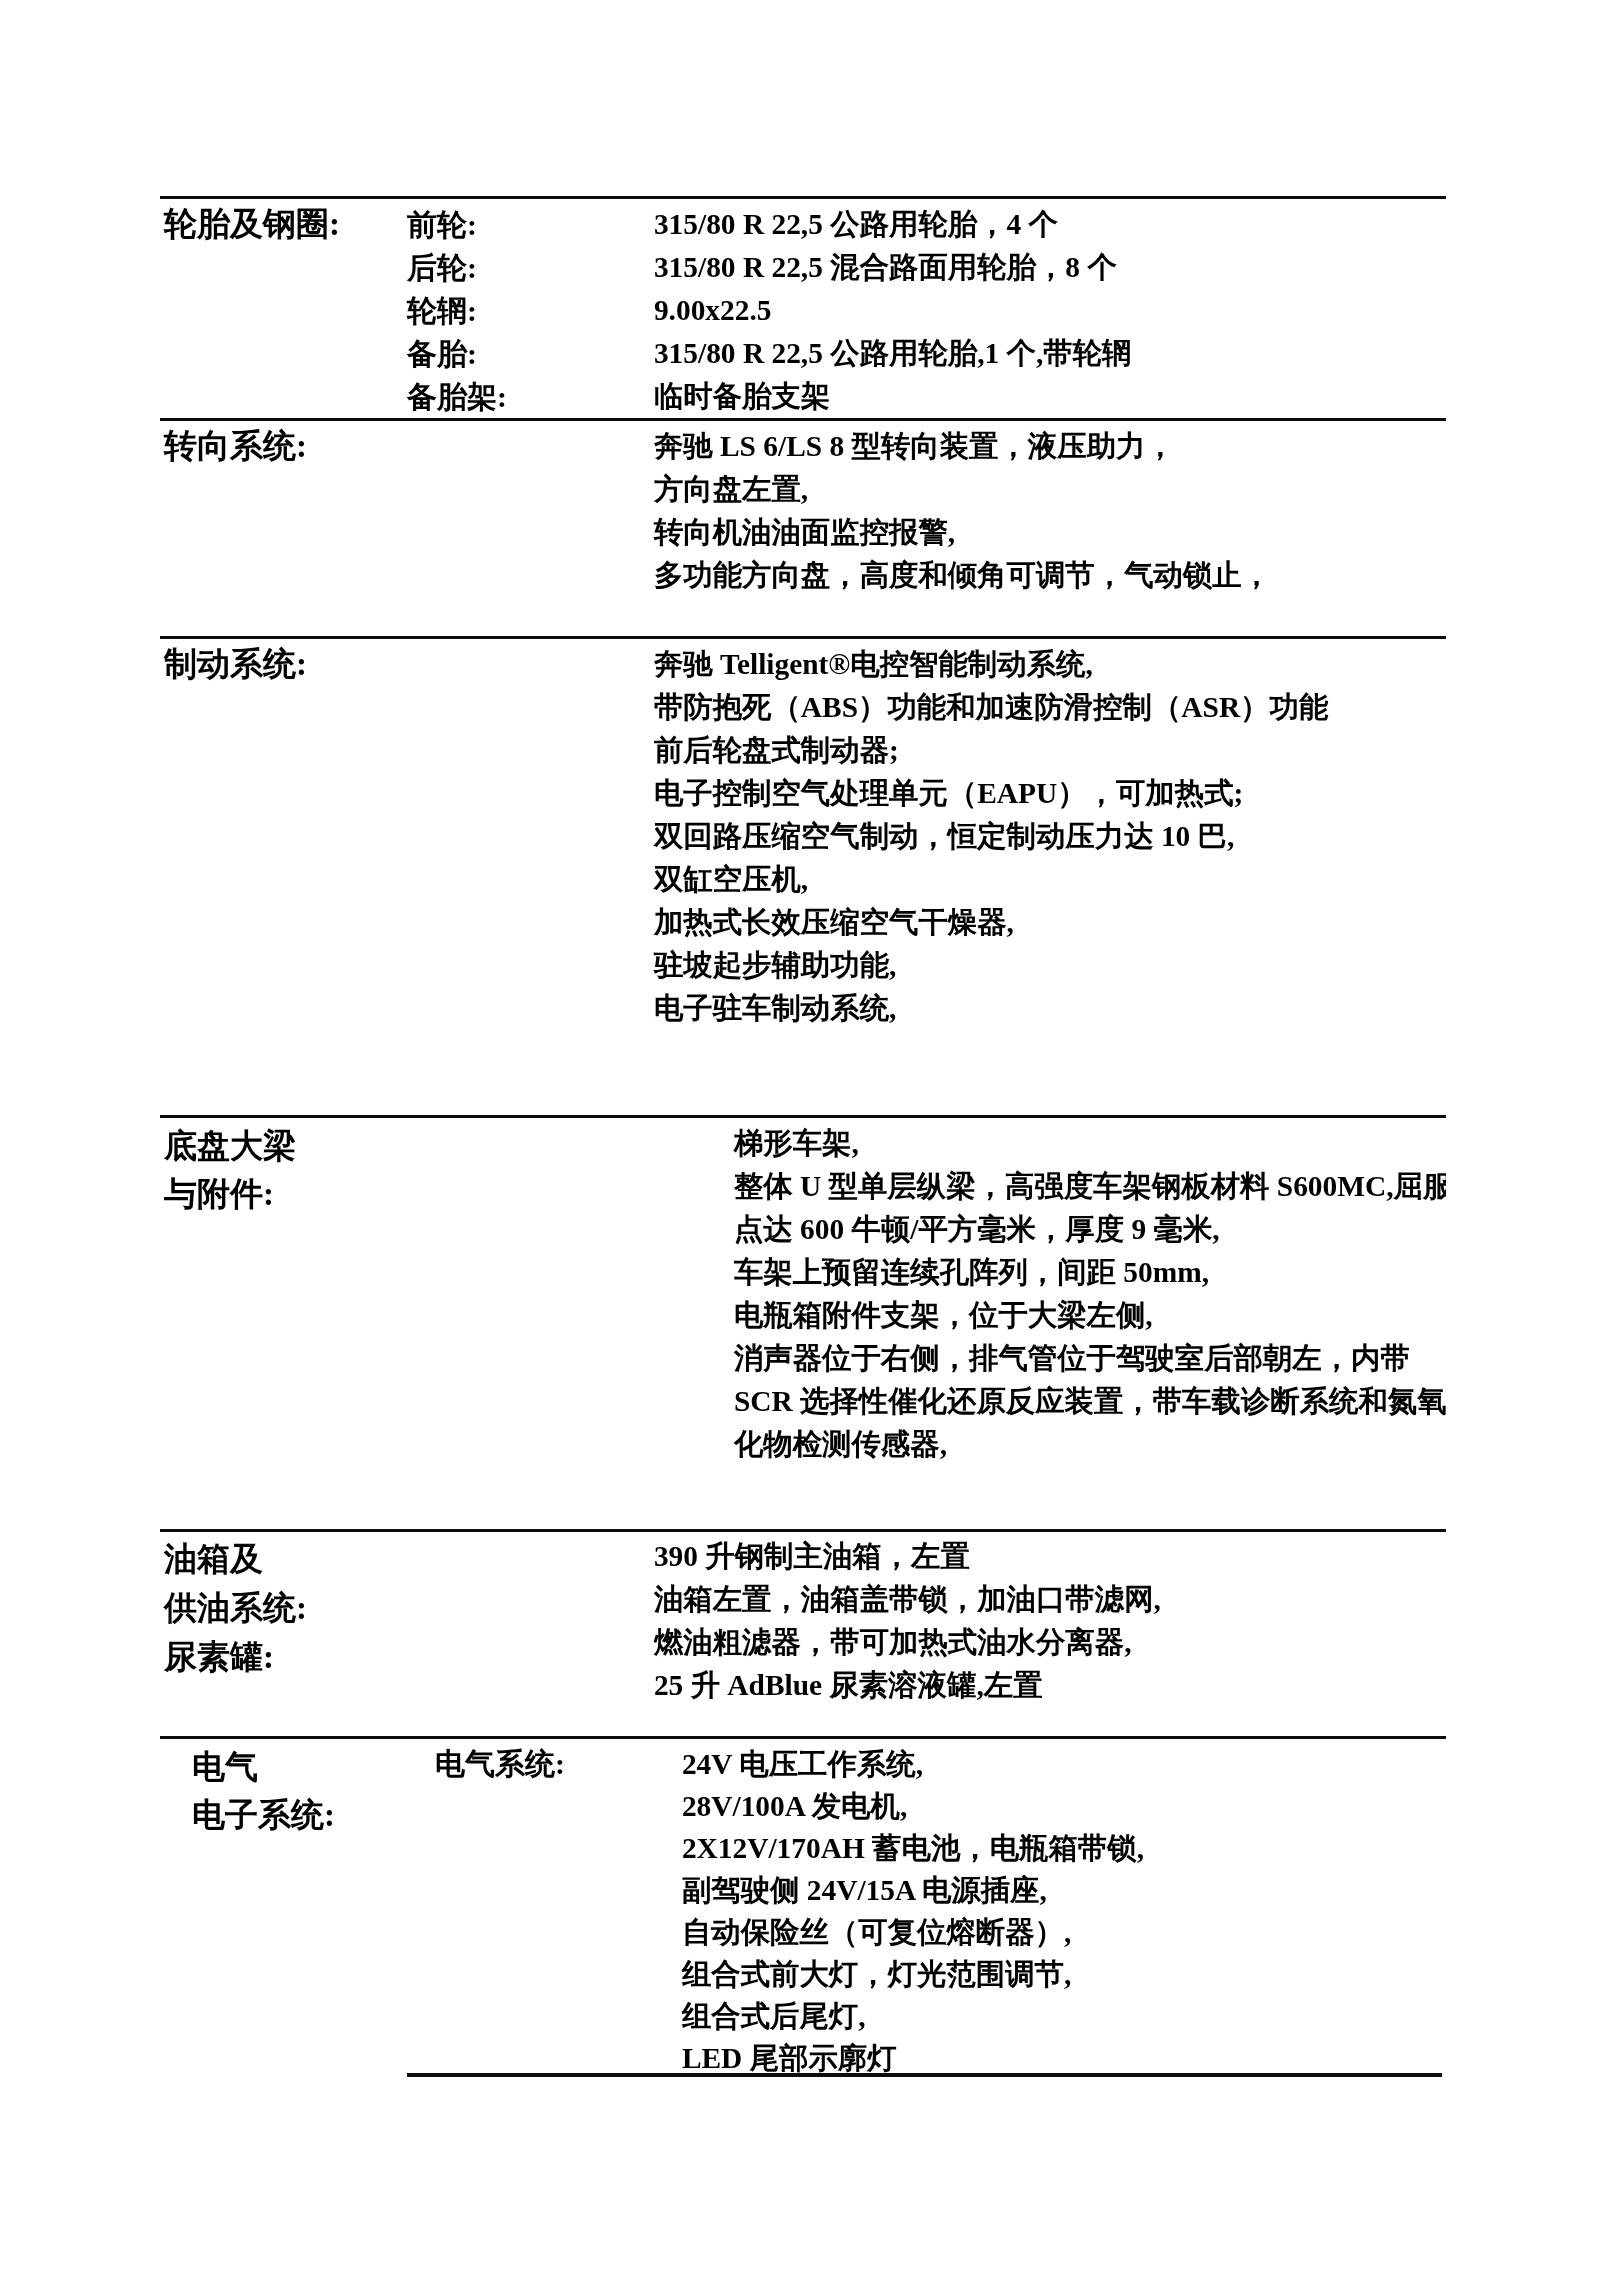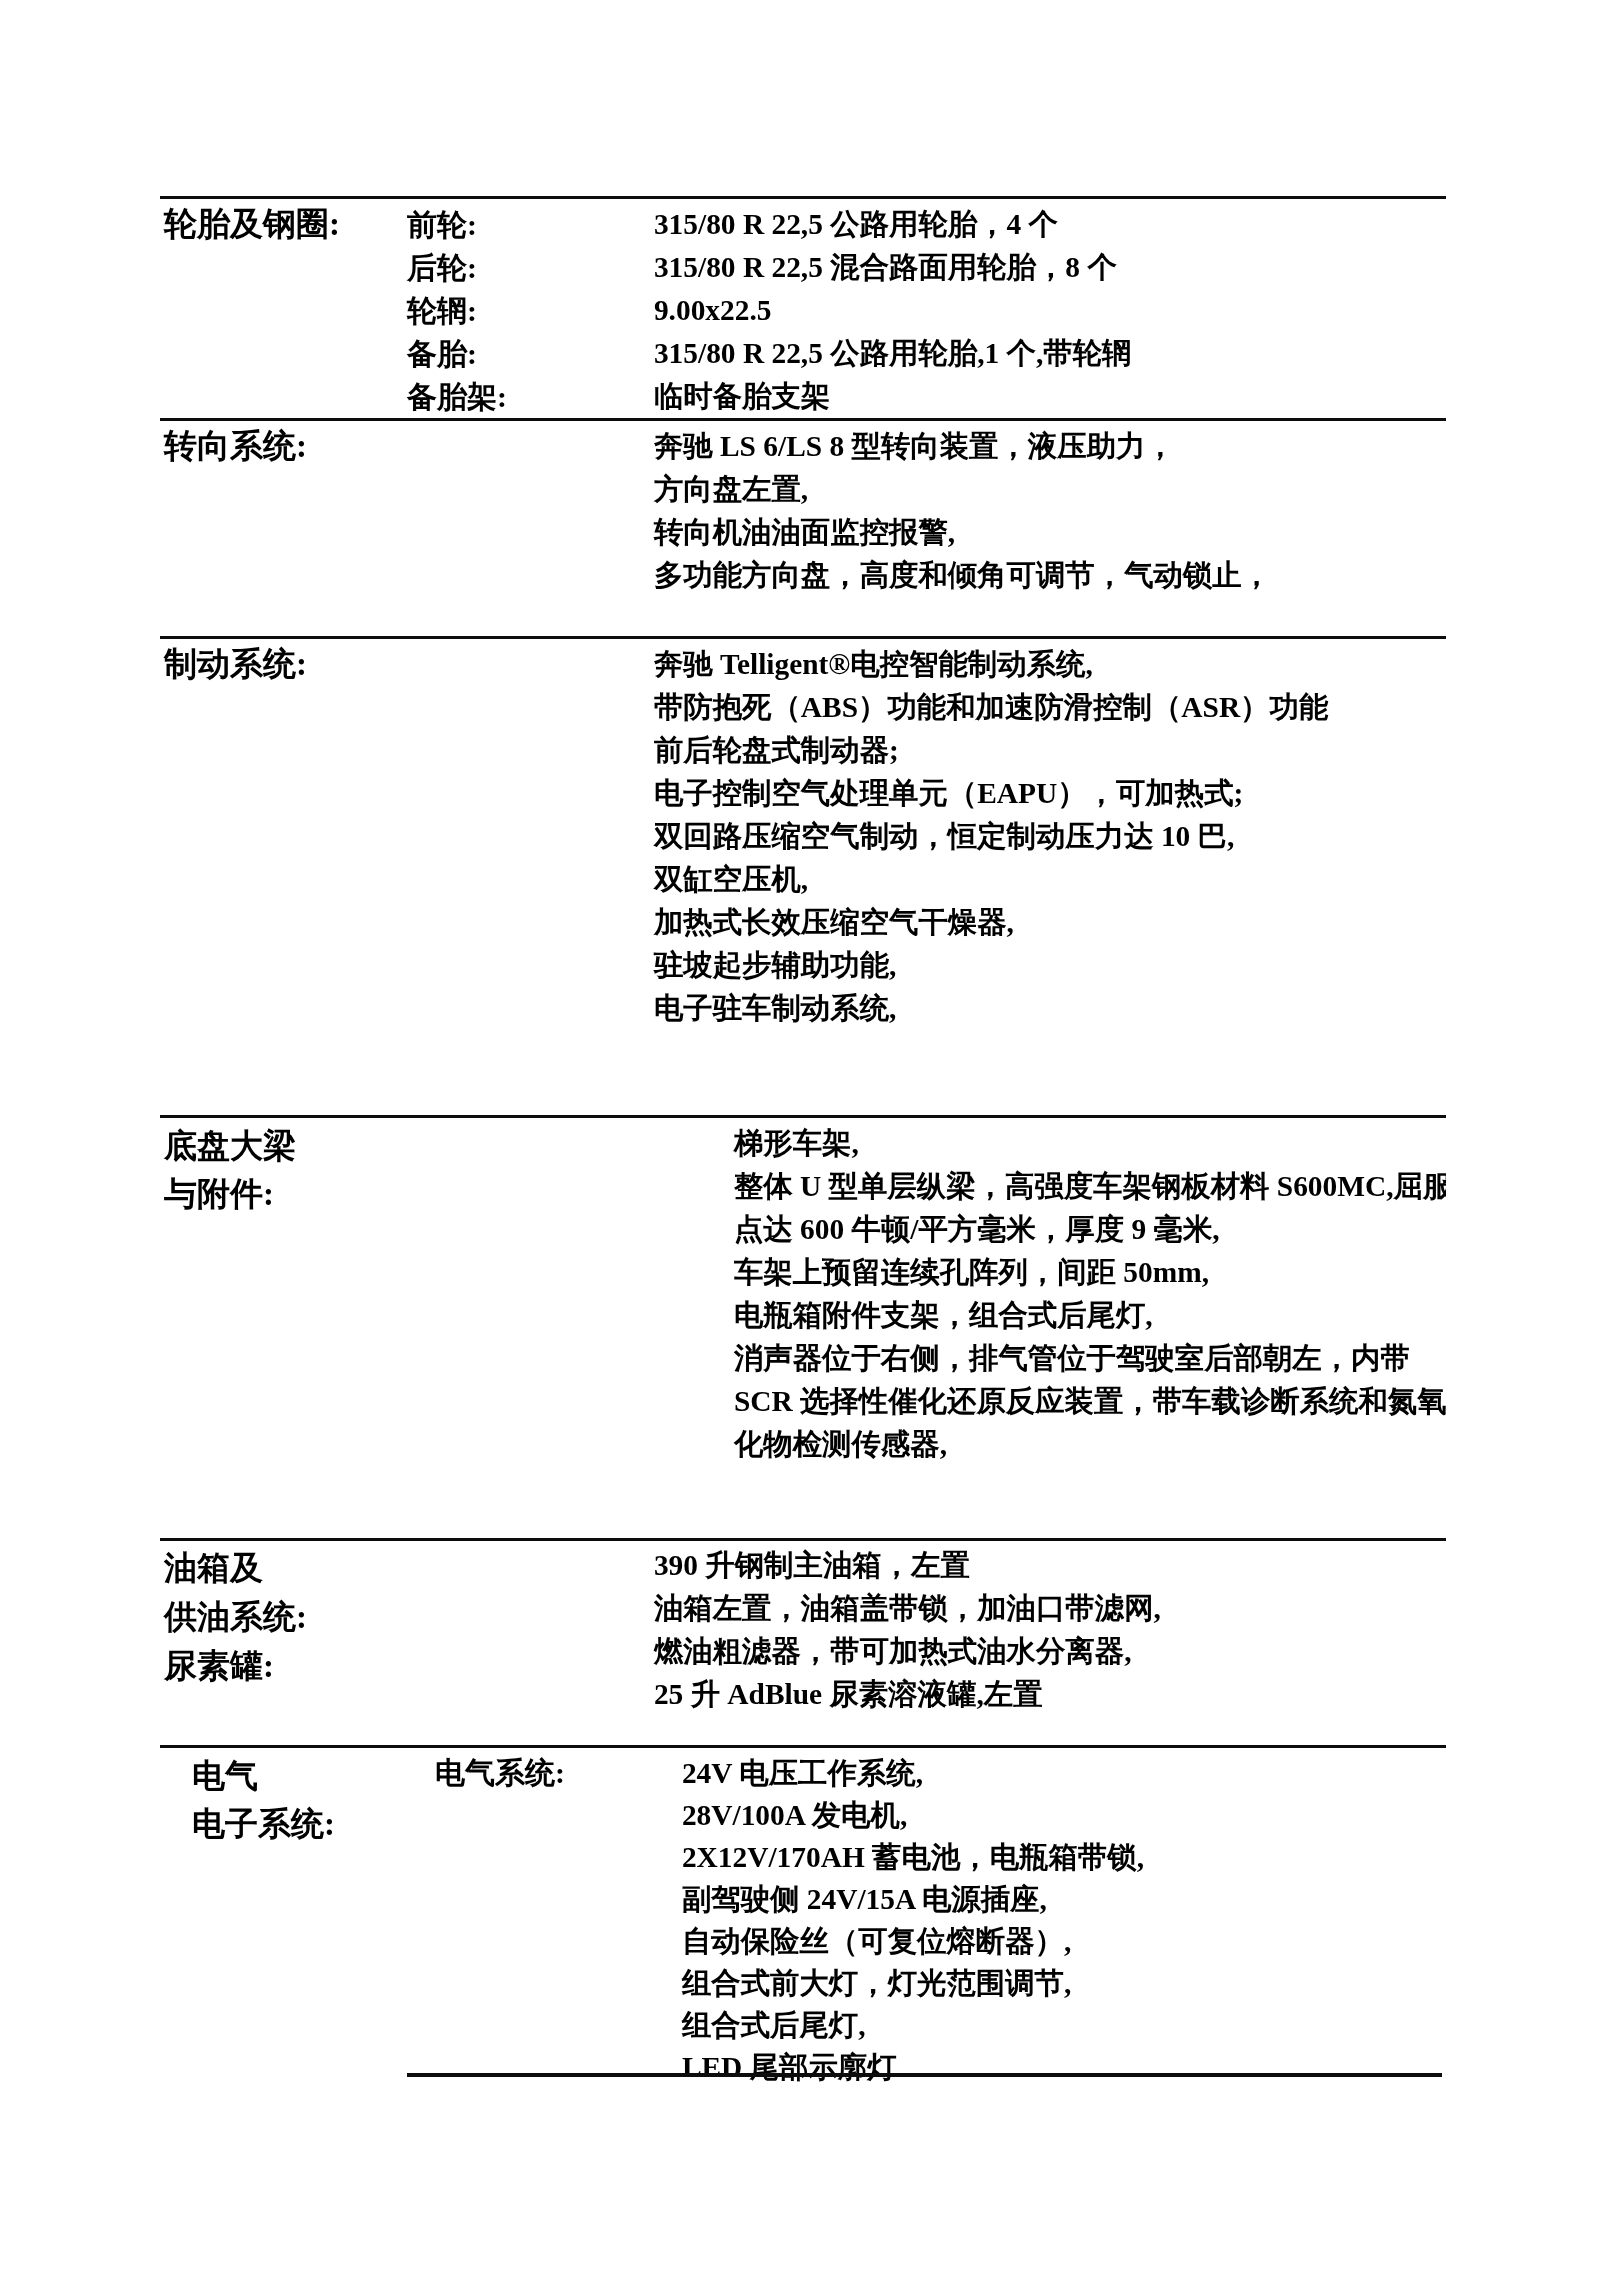--- a/index.html
+++ b/index.html
@@ -34,21 +34,21 @@
     white-space: nowrap;
   }
   .label-col .line {
     font-size: 33px;
   }
   .sub-col .line { font-size: 30px; }
   
   .s1 { padding-bottom: 0px; }
   .s2 { padding-bottom: 39px; }
   .s3 { padding-bottom: 42px; }
-  .s4 { padding-bottom: 29px; gap: 40px; }
+  .s4 { padding-bottom: 20px; gap: 40px; }
   .s5 { padding-bottom: 29px; }
   .s6 { padding-bottom: 0px; }
   .s4 .label-col .line { line-height: 48px; }
   .s5 .label-col .line { line-height: 49px; }
   .s6 .label-col .line { line-height: 48px; }
   .s6 .line { line-height: 42px; margin-left: 28px; }
   .s6 .label-col .line { line-height: 48px; }
   .bottom-rule {
     position: absolute;
     left: 407px;
@@ -141,21 +141,21 @@
           <div class="line">&nbsp;</div>
           <div class="line">&nbsp;</div>
           <div class="line">&nbsp;</div>
           <div class="line">&nbsp;</div>
         </div>
         <div class="col val-col">
           <div class="line">梯形车架,</div>
           <div class="line">整体 U 型单层纵梁，高强度车架钢板材料 S600MC,屈服</div>
           <div class="line">点达 600 牛顿/平方毫米，厚度 9 毫米,</div>
           <div class="line">车架上预留连续孔阵列，间距 50mm,</div>
-          <div class="line">电瓶箱附件支架，组合式后尾灯,</div>
+          <div class="line">电瓶箱附件支架，位于大梁左侧,</div>
           <div class="line">消声器位于右侧，排气管位于驾驶室后部朝左，内带</div>
           <div class="line">SCR 选择性催化还原反应装置，带车载诊断系统和氮氧</div>
           <div class="line">化物检测传感器,</div>
         </div>
       </div>
       <div class="section s5">
         <div class="col label-col">
           <div class="line">油箱及</div>
           <div class="line">供油系统:</div>
           <div class="line">尿素罐:</div>

